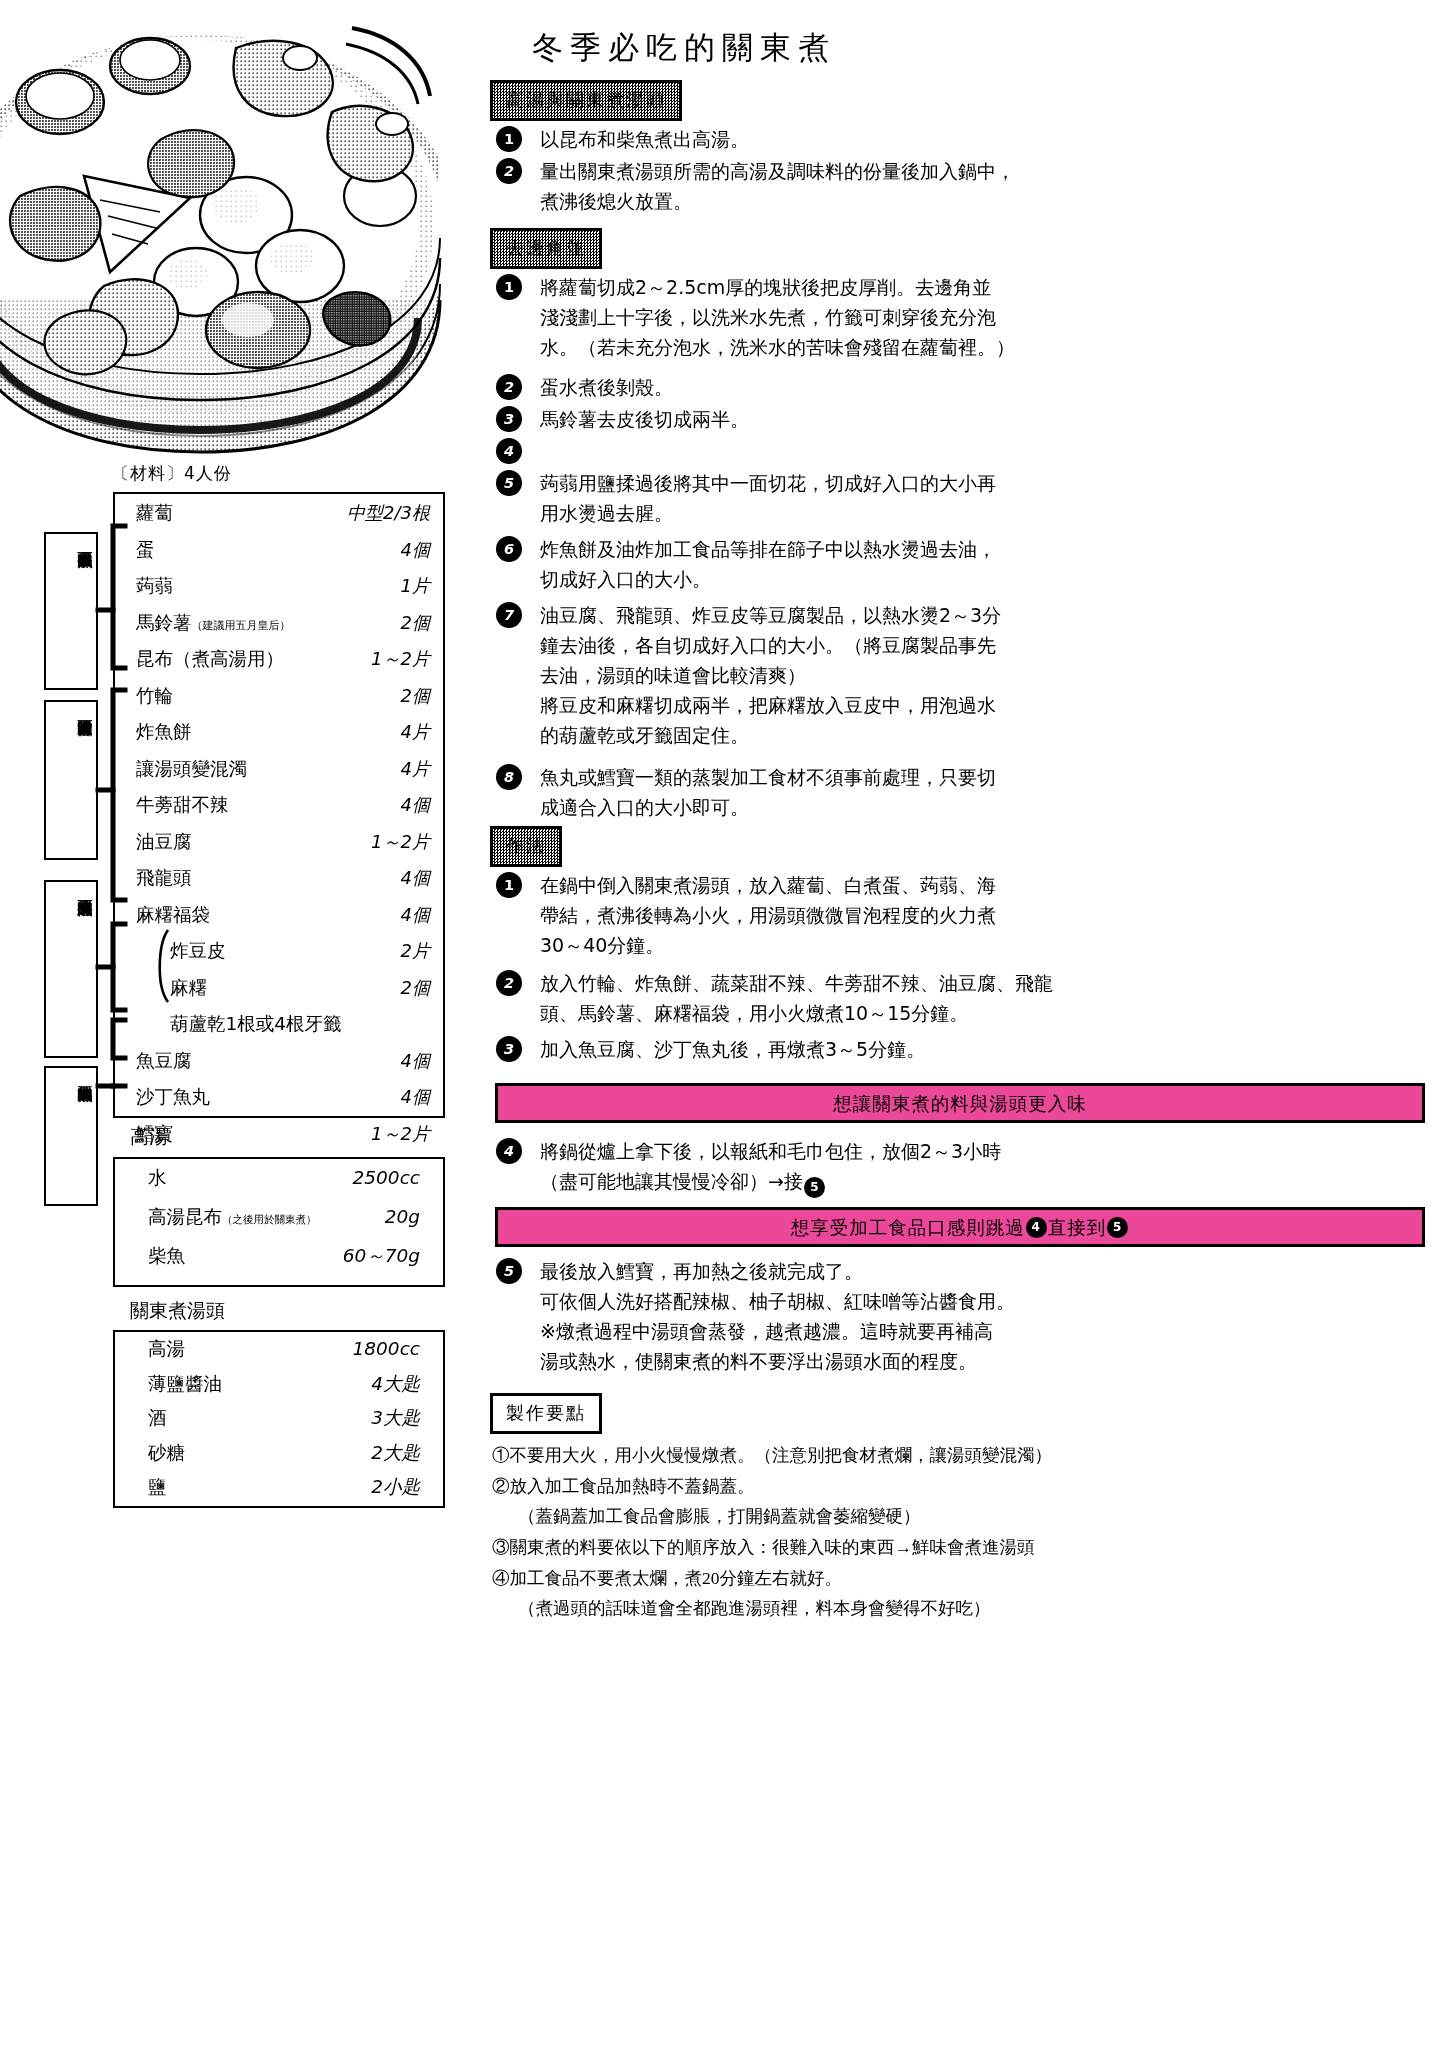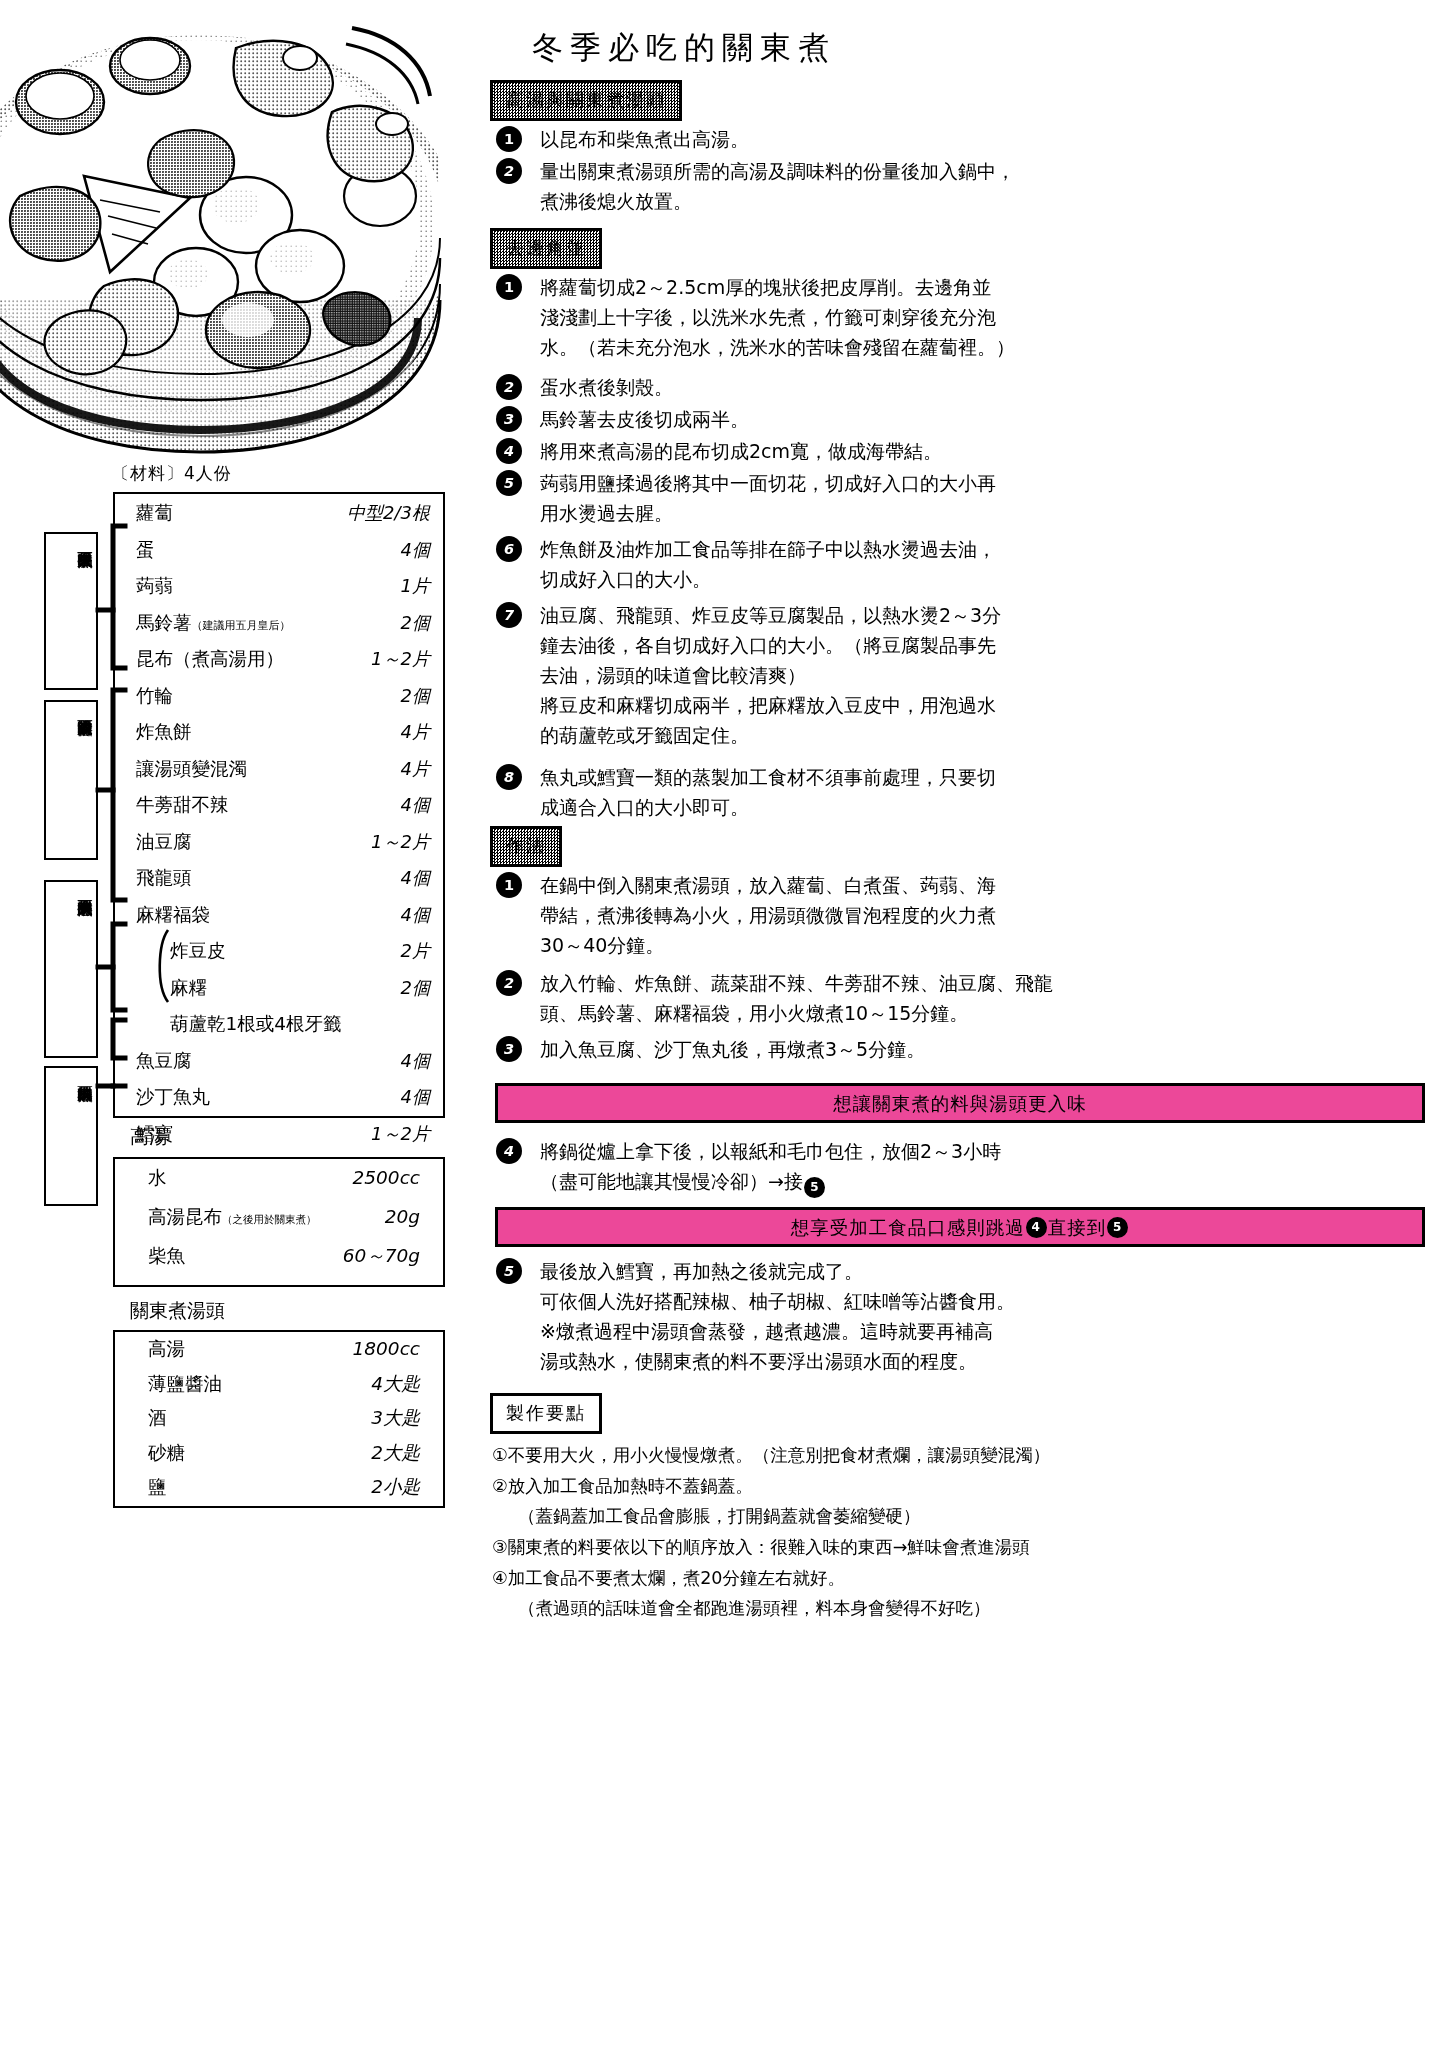--- a/index.html
+++ b/index.html
@@ -132,21 +132,21 @@
   .bullet.it { font-style: italic; }
   .stxt { line-height: 1.58; white-space: pre-line; }
 
   .inline-b {
     display: inline-flex; width: 21px; height: 21px; border-radius: 50%;
     background:#000; color:#fff; font-size: 12px; font-weight:bold;
     align-items:center; justify-content:center; vertical-align: -3px;
     margin: 0 1px;
   }
 
-  .pts { position: absolute; font-size: 17.5px; line-height: 1.75; }
+  .pts { position: absolute; font-size: 17.5px; line-height: 1.75; font-family: Liberation Serif, serif; }
   .pts .ln { white-space: nowrap; }
   .pts .ind { padding-left: 26px; }
 </style>
 </head>
 <body>
 
 <div class="page">
 
   <div class="left-col">
 
@@ -412,21 +412,20 @@
     <div class="step" style="left:14px; top:372px; width:935px;">
       <span class="bullet it">2</span>
       <span class="stxt">蛋水煮後剝殼。</span>
     </div>
     <div class="step" style="left:14px; top:404px; width:935px;">
       <span class="bullet it">3</span>
       <span class="stxt">馬鈴薯去皮後切成兩半。</span>
     </div>
     <div class="step" style="left:14px; top:436px; width:935px;">
       <span class="bullet it">4</span>
-      <span class="stxt">將用來煮高湯的昆布切成2cm寬，做成海帶結。</span>
     </div>
     <div class="step" style="left:14px; top:468px; width:935px;">
       <span class="bullet it">5</span>
       <span class="stxt">蒟蒻用鹽揉過後將其中一面切花，切成好入口的大小再
 用水燙過去腥。</span>
     </div>
     <div class="step" style="left:14px; top:534px; width:935px;">
       <span class="bullet it">6</span>
       <span class="stxt">炸魚餅及油炸加工食品等排在篩子中以熱水燙過去油，
 切成好入口的大小。</span>

